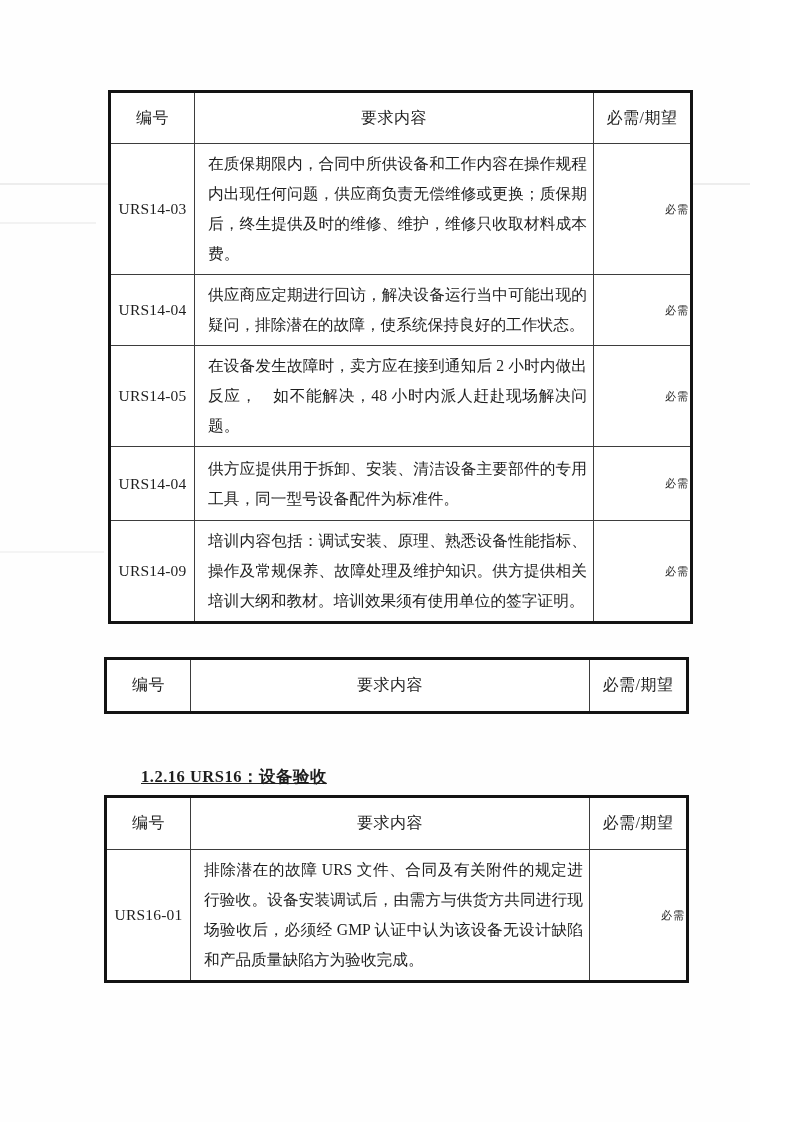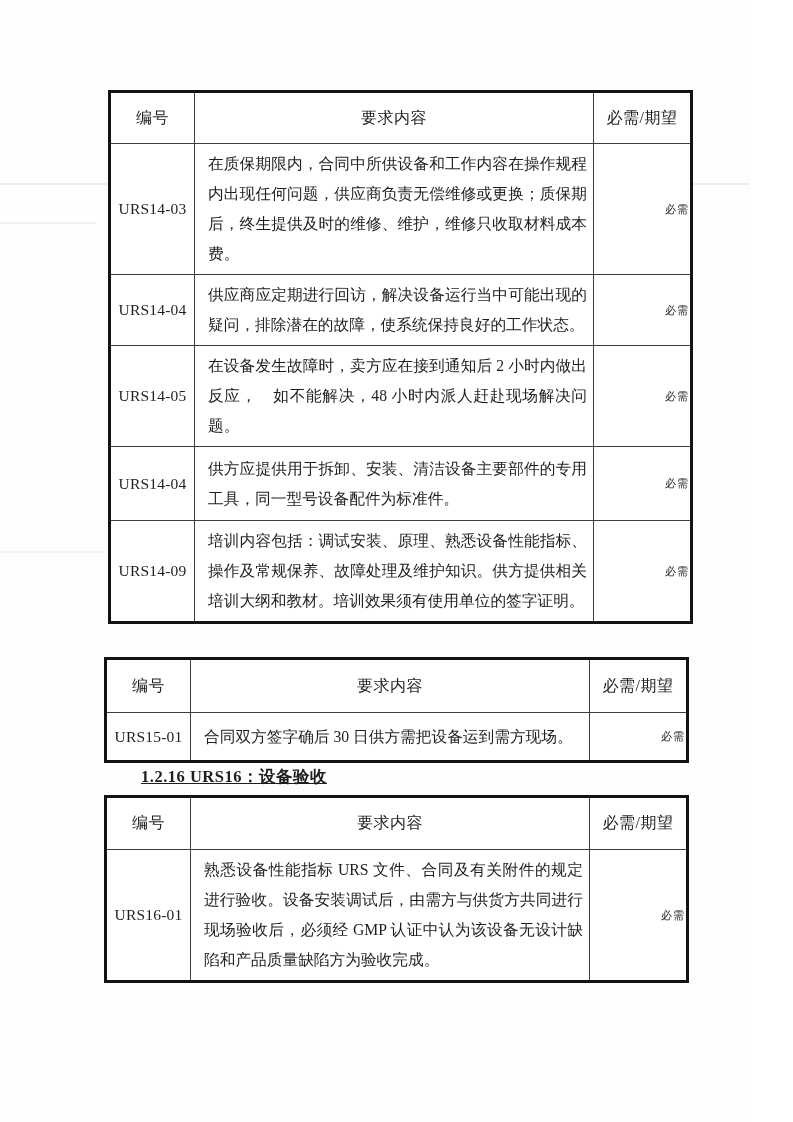--- a/index.html
+++ b/index.html
@@ -121,45 +121,40 @@
         <col style="width:85px">
         <col style="width:399px">
         <col style="width:98px">
       </colgroup>
     <tbody>
         <tr style="height:54px;">
       <td class="cell-h">编号</td>
       <td class="cell-h">要求内容</td>
       <td class="cell-h">必需/期望</td>
     </tr>
-    <tr style="height:49px;">
-      <td class="cell-id">URS15-01</td>
-      <td class="cell-content">合同双方签字确后 30 日供方需把设备运到需方现场。</td>
-      <td class="cell-req">必需</td>
-    </tr>
   </tbody>
     </table>
 
   <div class="section-heading" style="top:766px;text-decoration:underline;">1.2.16 URS16：设备验收</div>
 
   <table class="urs" style="left:104px; top:795px; width:582px;">
     <colgroup>
         <col style="width:85px">
         <col style="width:399px">
         <col style="width:98px">
       </colgroup>
     <tbody>
         <tr style="height:53px;">
       <td class="cell-h">编号</td>
       <td class="cell-h">要求内容</td>
       <td class="cell-h">必需/期望</td>
     </tr>
     <tr style="height:127px;">
       <td class="cell-id">URS16-01</td>
-      <td class="cell-content">熟悉设备性能指标 URS 文件、合同及有关附件的规定进行验收。设备安装调试后，由需方与供货方共同进行现场验收后，必须经 GMP 认证中认为该设备无设计缺陷和产品质量缺陷方为验收完成。</td>
+      <td class="cell-content">排除潜在的故障 URS 文件、合同及有关附件的规定进行验收。设备安装调试后，由需方与供货方共同进行现场验收后，必须经 GMP 认证中认为该设备无设计缺陷和产品质量缺陷方为验收完成。</td>
       <td class="cell-req">必需</td>
     </tr>
   </tbody>
     </table>
 
   <svg class="stamp-marks" width="38" height="192" viewBox="0 0 38 192">
     <g stroke="#cf3050" stroke-width="2.6" fill="none" stroke-linecap="round">
       <path d="M21 16 q4 -6 9 -5"></path>
       <path d="M15 31 l11 -4"></path>
       <path d="M13 39 l13 -5"></path>

